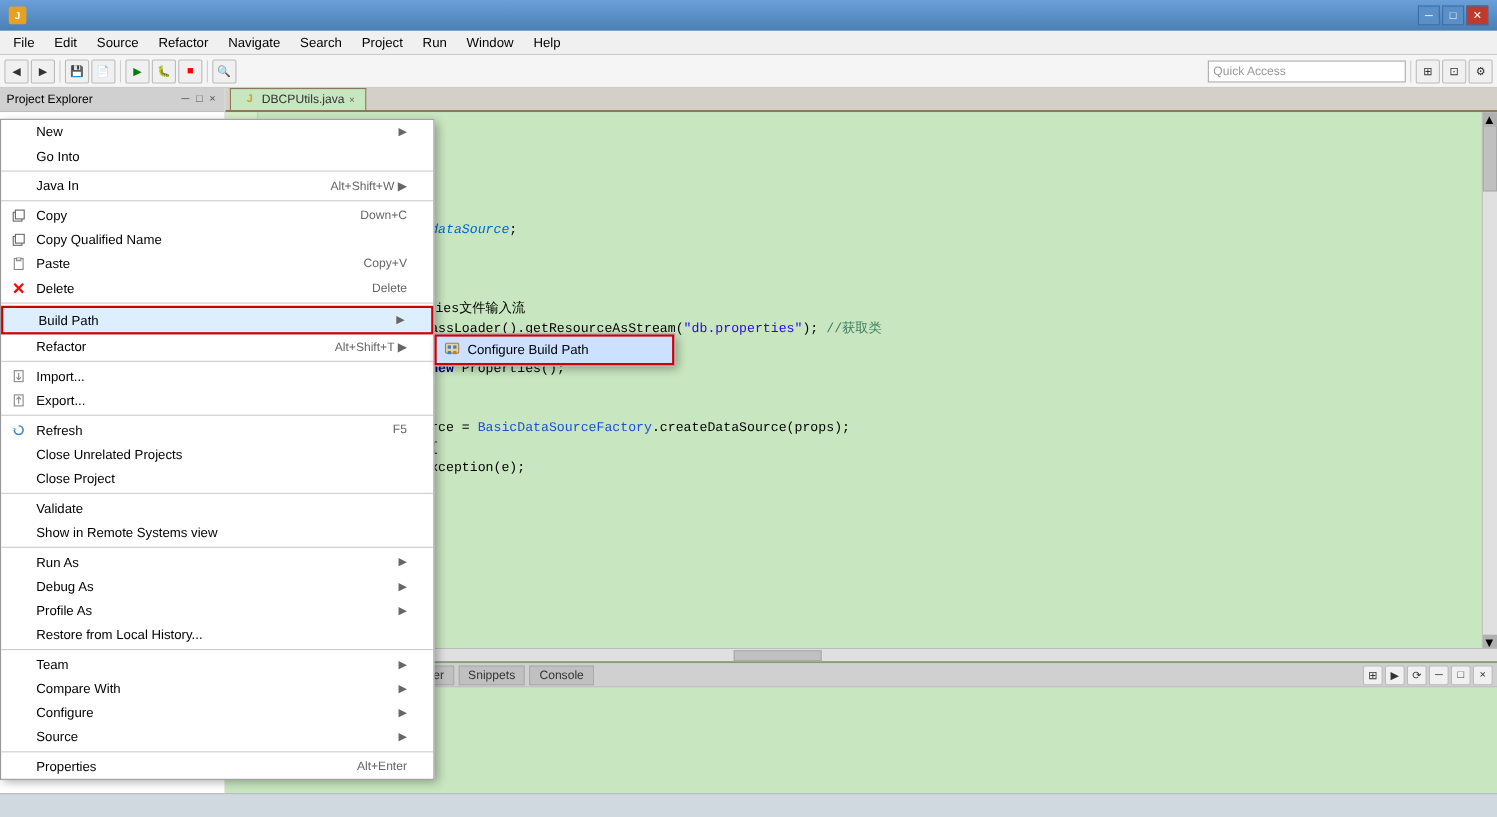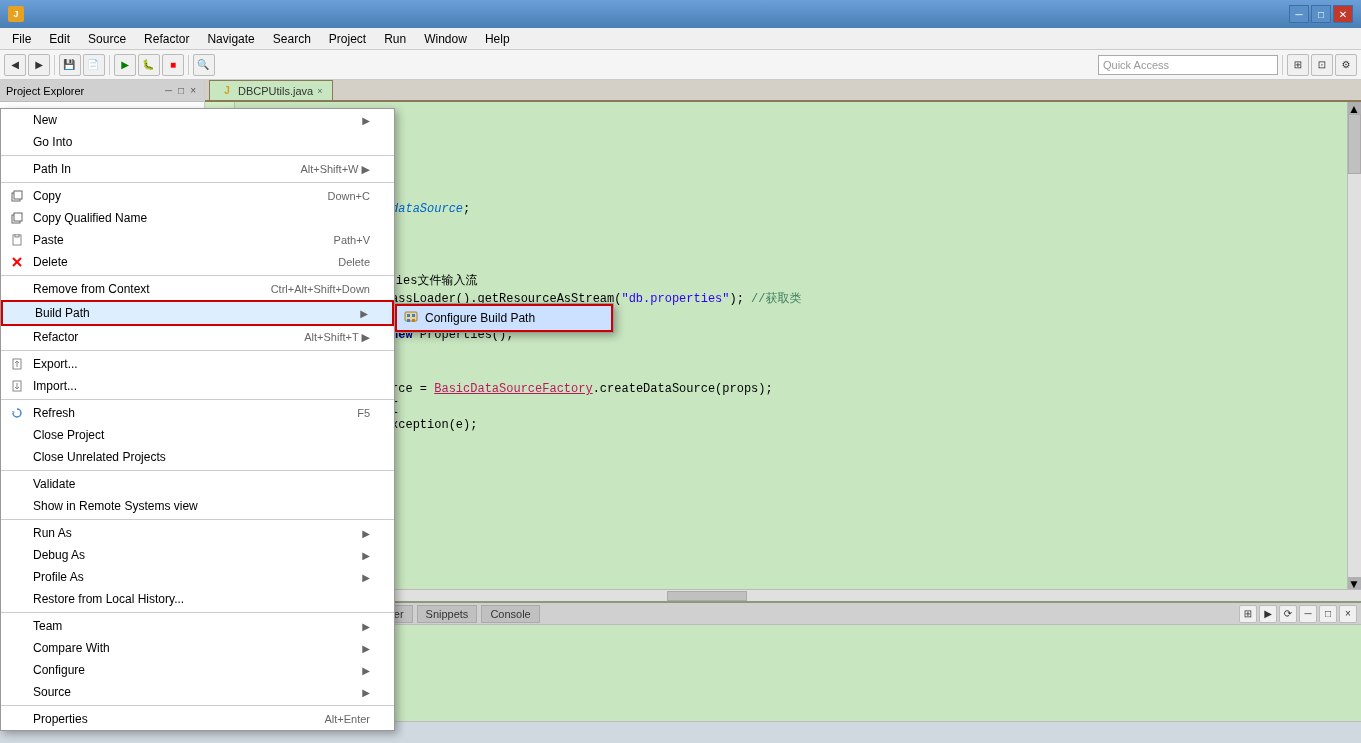--- a/index.html
+++ b/index.html
@@ -512,21 +512,21 @@
             <div class="code-line">    atic <span class="italic">DataSource</span> <span class="italic">dataSource</span>;</div>
             <div class="code-line">&nbsp;</div>
             <div class="code-line">&nbsp;</div>
             <div class="code-line">&nbsp;</div>
             <div class="code-line">    1, 加载找到properties文件输入流</div>
             <div class="code-line">    tils.class.getClassLoader().getResourceAsStream(<span class="string">"db.properties"</span>); <span class="comment">//获取类</span></div>
             <div class="code-line">    2, 加载输入流</div>
             <div class="code-line">    perties props = <span class="kw2">new</span> Properties();</div>
             <div class="code-line">    ps.load(is);</div>
             <div class="code-line">    3, 创建数据源</div>
-            <div class="code-line">    taSource dataSource = <span style="text-decoration:underline; color:#be185d;">BasicDataSourceFactory</span>.createDataSource(props);</div>
+            <div class="code-line">    taSource dataSource = <span style="color:#1d4ed8;">BasicDataSourceFactory</span>.createDataSource(props);</div>
             <div class="code-line">    n (Exception e) {</div>
             <div class="code-line">    row <span class="kw2">new</span> RuntimeException(e);</div>
           </div>
 
           <div id="right-scroll" style="width:14px; background:#e0e0e0; border-left:1px solid #bbb; position:relative; flex-shrink:0;">
             <div style="position:absolute; top:0; left:0; right:0; height:12px; background:#b0b0b0;">▲</div>
             <div style="position:absolute; top:12px; left:0; right:0; height:60px; background:#c0c0c0; border:1px solid #aaa;"></div>
             <div style="position:absolute; bottom:0; left:0; right:0; height:12px; background:#b0b0b0;">▼</div>
           </div>
         </div>
@@ -581,21 +581,21 @@
 
     <div class="cm-item">
       <span>New</span>
       <span class="arrow">▶</span>
     </div>
     <div class="cm-item">
       <span>Go Into</span>
     </div>
     <div class="cm-separator"></div>
     <div class="cm-item">
-      <span>Path In</span>
+      <span>Java In</span>
       <span class="shortcut">Alt+Shift+W ▶</span>
     </div>
     <div class="cm-separator"></div>
     <div class="cm-item">
       <span class="icon-area">
         <svg width="12" height="12" viewBox="0 0 12 12">
               <rect x="1" y="3" width="8" height="8" fill="none" stroke="#666" stroke-width="1"></rect>
               <rect x="3" y="1" width="8" height="8" fill="white" stroke="#666" stroke-width="1"></rect>
             </svg>
       </span>
@@ -612,83 +612,79 @@
       <span>Copy Qualified Name</span>
     </div>
     <div class="cm-item">
       <span class="icon-area">
         <svg width="12" height="12" viewBox="0 0 12 12">
               <rect x="2" y="1" width="8" height="10" fill="none" stroke="#888" stroke-width="1"></rect>
               <rect x="4" y="0" width="4" height="3" fill="#ddd" stroke="#888" stroke-width="1"></rect>
             </svg>
       </span>
       <span>Paste</span>
-      <span class="shortcut">Path+V</span>
+      <span class="shortcut">Copy+V</span>
     </div>
     <div class="cm-item">
       <span class="icon-area">
         <svg width="12" height="12" viewBox="0 0 12 12">
               <line x1="2" y1="2" x2="10" y2="10" stroke="red" stroke-width="2"></line>
               <line x1="10" y1="2" x2="2" y2="10" stroke="red" stroke-width="2"></line>
             </svg>
       </span>
       <span>Delete</span>
       <span class="shortcut">Delete</span>
     </div>
     <div class="cm-separator"></div>
-    <div class="cm-item">
-      <span>Remove from Context</span>
-      <span class="shortcut">Ctrl+Alt+Shift+Down</span>
-    </div>
 
     <div class="cm-item highlighted red-border" style="background:#ddeeff;">
       <span>Build Path</span>
       <span class="arrow">▶</span>
     </div>
     <div class="cm-item">
       <span>Refactor</span>
       <span class="shortcut">Alt+Shift+T ▶</span>
     </div>
     <div class="cm-separator"></div>
+    <div class="cm-item">
+      <span class="icon-area">
+        <svg width="12" height="12" viewBox="0 0 12 12">
+              <rect x="2" y="1" width="8" height="10" fill="none" stroke="#888" stroke-width="1"></rect>
+              <line x1="6" y1="3" x2="6" y2="9" stroke="#888" stroke-width="1"></line>
+              <polyline points="4,7 6,9 8,7" fill="none" stroke="#888" stroke-width="1"></polyline>
+            </svg>
+      </span>
+      <span>Import...</span>
+    </div>
     <div class="cm-item">
       <span class="icon-area">
         <svg width="12" height="12" viewBox="0 0 12 12">
               <rect x="2" y="1" width="8" height="10" fill="none" stroke="#888" stroke-width="1"></rect>
               <line x1="6" y1="9" x2="6" y2="3" stroke="#888" stroke-width="1"></line>
               <polyline points="4,5 6,3 8,5" fill="none" stroke="#888" stroke-width="1"></polyline>
             </svg>
       </span>
       <span>Export...</span>
     </div>
-    <div class="cm-item">
-      <span class="icon-area">
-        <svg width="12" height="12" viewBox="0 0 12 12">
-              <rect x="2" y="1" width="8" height="10" fill="none" stroke="#888" stroke-width="1"></rect>
-              <line x1="6" y1="3" x2="6" y2="9" stroke="#888" stroke-width="1"></line>
-              <polyline points="4,7 6,9 8,7" fill="none" stroke="#888" stroke-width="1"></polyline>
-            </svg>
-      </span>
-      <span>Import...</span>
-    </div>
     <div class="cm-separator"></div>
     <div class="cm-item">
       <span class="icon-area">
         <svg width="12" height="12" viewBox="0 0 12 12">
               <path d="M6,2 A4,4 0 1,1 2,6" fill="none" stroke="#4488cc" stroke-width="1.5"></path>
               <polyline points="1,4 2,6 4,5" fill="#4488cc" stroke="none"></polyline>
             </svg>
       </span>
       <span>Refresh</span>
       <span class="shortcut">F5</span>
     </div>
     <div class="cm-item">
+      <span>Close Unrelated Projects</span>
+    </div>
+    <div class="cm-item">
       <span>Close Project</span>
-    </div>
-    <div class="cm-item">
-      <span>Close Unrelated Projects</span>
     </div>
     <div class="cm-separator"></div>
     <div class="cm-item">
       <span>Validate</span>
     </div>
     <div class="cm-item">
       <span>Show in Remote Systems view</span>
     </div>
     <div class="cm-separator"></div>
     <div class="cm-item">

